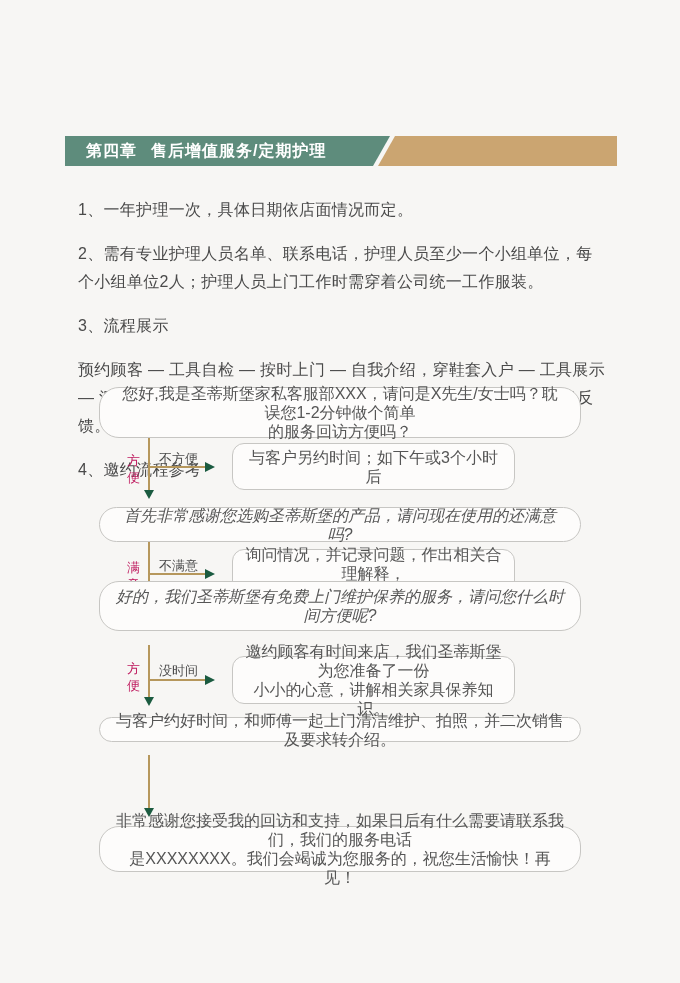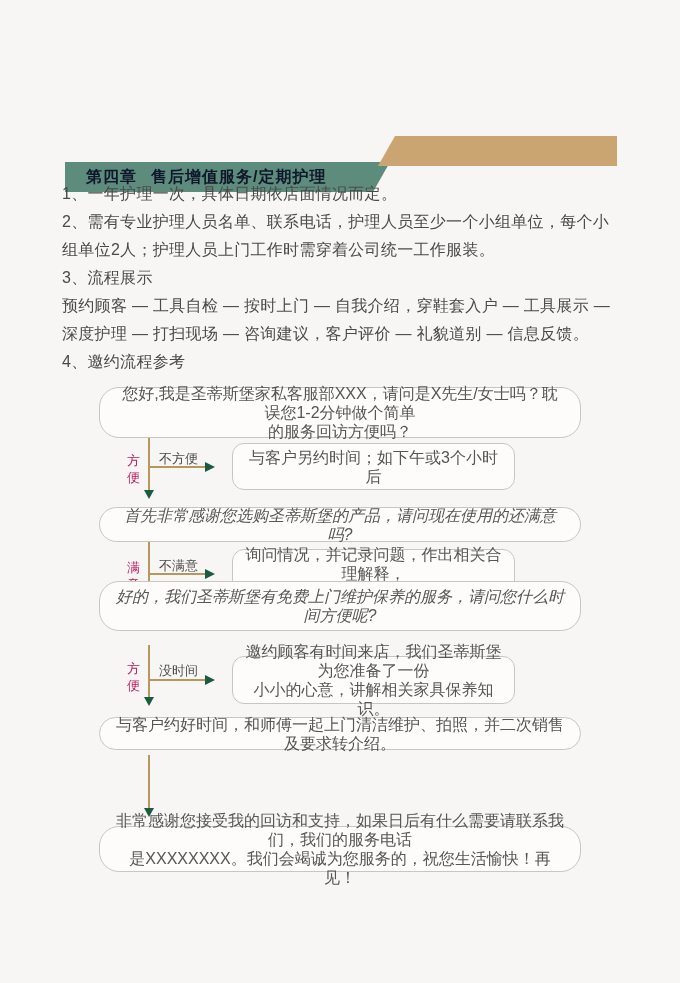--- a/index.html
+++ b/index.html
@@ -6,36 +6,36 @@
   body{
     width:680px;height:983px;position:relative;overflow:hidden;
     background:#f7f6f4;
     font-family:"Liberation Sans","DejaVu Sans",sans-serif;
   }
   
   .hdr-green{
     position:absolute;left:65px;top:136px;width:325px;height:30px;
     background:#5E8C7C;
     clip-path:polygon(0 0,100% 0,calc(100% - 17px) 100%,0 100%);
-    color:#0f172a;font-size:16px;font-weight:bold;
+    color:#ffffff;font-size:16px;font-weight:bold;
     line-height:30px;padding-left:21px;box-sizing:border-box;
-    letter-spacing:1px;white-space:nowrap;margin-top:26px;
+    letter-spacing:1px;white-space:nowrap;
   }
   .hdr-gap{display:inline-block;width:14px;}
   .hdr-tan{
     position:absolute;left:378px;top:136px;width:239px;height:30px;
     background:#CBA571;
     clip-path:polygon(17px 0,100% 0,100% 100%,0 100%);
   }
   
   .intro{
     position:absolute;left:62px;top:180px;width:560px;
     font-size:16px;line-height:28px;color:#4a4a4a;letter-spacing:.3px;
   }
-  .intro p{margin:0;}
+  .intro p{margin:16px;}
   
   .fc-box,.fc-sbox{
     position:absolute;box-sizing:border-box;
     background:#fdfcfb;border:1px solid #c7c6c3;
     display:flex;align-items:center;justify-content:center;
     text-align:center;color:#565656;font-size:16px;line-height:19px;
     white-space:pre-line;
   }
   .fc-box{left:99px;width:482px;border-radius:20px;padding:2px 16px;}
   .fc-sbox{left:232px;width:283px;border-radius:12px;padding:2px 12px;}
@@ -98,18 +98,18 @@
 <div class="fc-box" style="top:581px;height:50px;font-style:italic;">好的，我们圣蒂斯堡有免费上门维护保养的服务，请问您什么时间方便呢?</div>
 <div class="vline" style="top:645px;height:52px;"></div>
 <div class="arr-down" style="top:697px;"></div>
 <div class="vlabel" style="top:660px;">方便</div>
 <div class="hlabel" style="top:662px;">没时间</div>
 <div class="hline" style="top:679px;width:56px;"></div>
 <div class="arr-right" style="left:205px;top:675px;"></div>
 <div class="fc-sbox" style="top:656px;height:48px;">邀约顾客有时间来店，我们圣蒂斯堡为您准备了一份
 小小的心意，讲解相关家具保养知识。</div>
 
-<div class="fc-box" style="top:717px;height:33px;">与客户约好时间，和师傅一起上门清洁维护、拍照，并二次销售及要求转介绍。</div>
+<div class="fc-box" style="top:717px;height:25px;">与客户约好时间，和师傅一起上门清洁维护、拍照，并二次销售及要求转介绍。</div>
 <div class="vline" style="top:755px;height:53px;"></div>
 <div class="arr-down" style="top:808px;"></div>
 
 <div class="fc-box" style="top:826px;height:46px;">非常感谢您接受我的回访和支持，如果日后有什么需要请联系我们，我们的服务电话
 是XXXXXXXX。我们会竭诚为您服务的，祝您生活愉快！再见！</div>
 
 </body></html>

